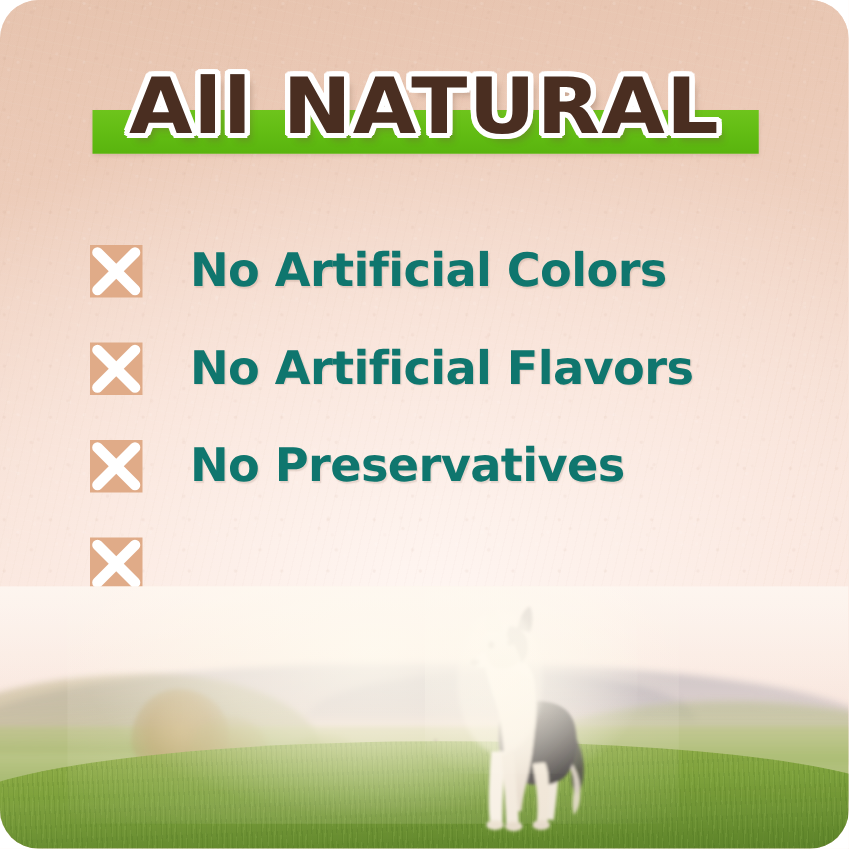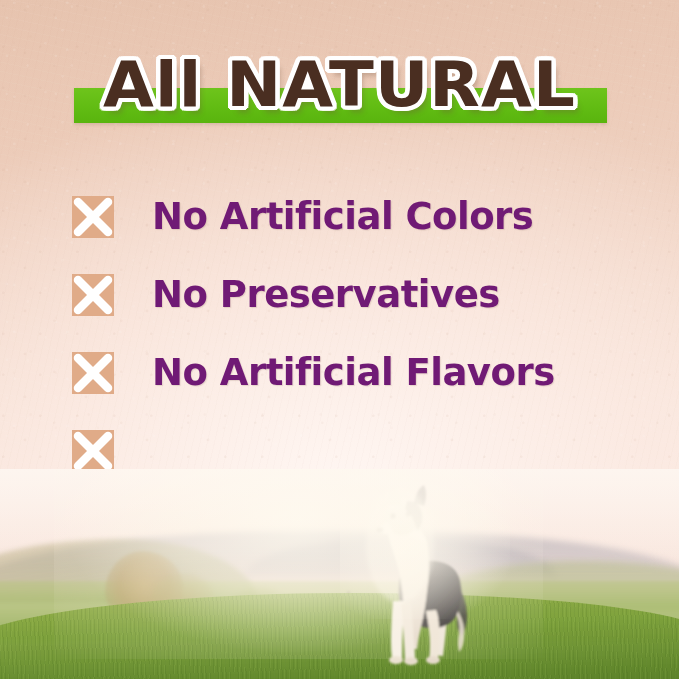--- a/index.html
+++ b/index.html
@@ -10,20 +10,21 @@
   body {
     font-family: "Liberation Sans", sans-serif;
   }
 
   .poster {
     position: relative;
     width: 679px;
     height: 679px;
     overflow: hidden;
     background: #f2d8c8;
+    border-radius: 31px;
   }
 
   
   .bg-base {
     position: absolute;
     inset: 0;
     background:
       radial-gradient(ellipse 120% 85% at 50% 72%, rgba(255,247,243,0.95) 0%, rgba(252,234,226,0.75) 38%, rgba(240,205,186,0.12) 70%, rgba(232,196,176,0) 100%),
       linear-gradient(175deg, #e6c3ae 0%, #ebcab7 18%, #f1d6c7 40%, #f8e6dd 62%, #fbeee8 80%, #fdf3ee 100%);
   }
@@ -127,21 +128,21 @@
     width: 52px;
     height: 52px;
     display: block;
   }
   .claim-label {
     font-family: "DejaVu Sans", sans-serif;
     font-weight: 700;
     font-size: 37px;
     line-height: 42px;
     letter-spacing: -0.5px;
-    color: #701a75;
+    color: #0f766e;
     white-space: nowrap;
     text-shadow: 1px 1px 1px rgba(150,120,105,0.22);
   }
 
   
   .photo {
     position: absolute;
     left: 0;
     right: 0;
     bottom: 0;
@@ -334,33 +335,33 @@
 
     <div class="claim-row">
       <span class="x-icon">
         <svg viewBox="0 0 52 52" aria-hidden="true">
           <g stroke="#ffffff" stroke-width="8.5" stroke-linecap="round">
             <line x1="11" y1="11" x2="41" y2="41"></line>
             <line x1="41" y1="11" x2="11" y2="41"></line>
           </g>
         </svg>
       </span>
-      <span class="claim-label">No Preservatives</span>
+      <span class="claim-label">No Artificial Flavors</span>
     </div>
 
     <div class="claim-row">
       <span class="x-icon">
         <svg viewBox="0 0 52 52" aria-hidden="true">
           <g stroke="#ffffff" stroke-width="8.5" stroke-linecap="round">
             <line x1="11" y1="11" x2="41" y2="41"></line>
             <line x1="41" y1="11" x2="11" y2="41"></line>
           </g>
         </svg>
       </span>
-      <span class="claim-label">No Artificial Flavors</span>
+      <span class="claim-label">No Preservatives</span>
     </div>
 
     <div class="claim-row">
       <span class="x-icon">
         <svg viewBox="0 0 52 52" aria-hidden="true">
           <g stroke="#ffffff" stroke-width="8.5" stroke-linecap="round">
             <line x1="11" y1="11" x2="41" y2="41"></line>
             <line x1="41" y1="11" x2="11" y2="41"></line>
           </g>
         </svg>

